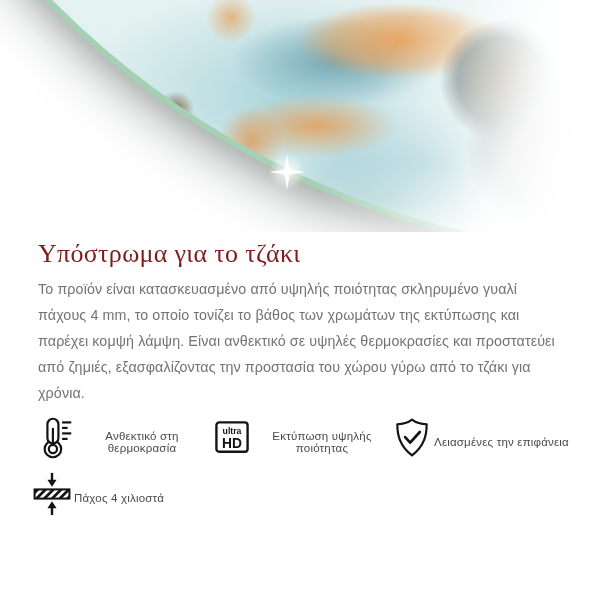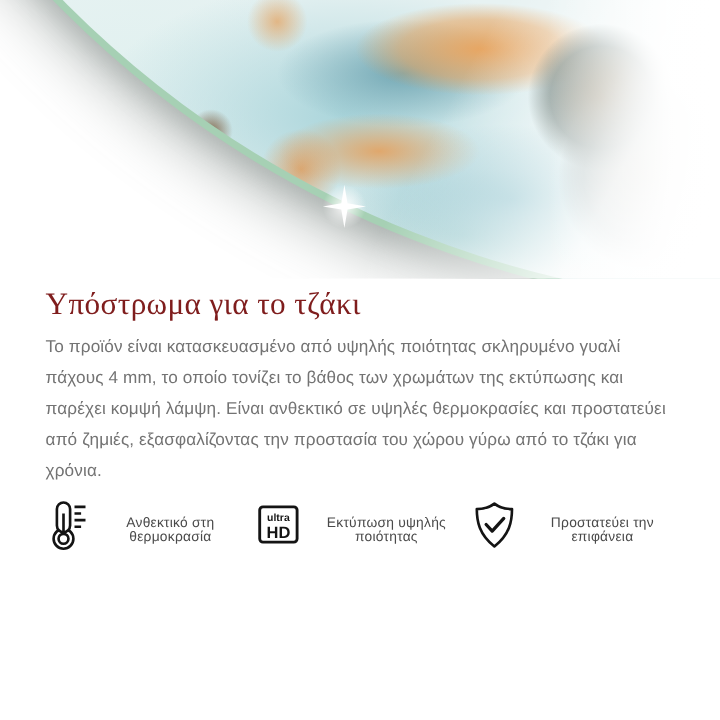--- a/index.html
+++ b/index.html
@@ -110,19 +110,37 @@
     <div class="feature-label">Εκτύπωση υψηλής ποιότητας</div>
   </div>
 
   <div class="feature">
     <div class="icon-box">
       <svg width="44" height="44" viewBox="0 0 48 48">
         <path class="icon-stroke" d="M24 4 C28 7 34 9 40 9 C40 20 38 32 24 43 C10 32 8 20 8 9 C14 9 20 7 24 4 Z" stroke-linejoin="round"></path>
         <polyline points="16.5,23 22,29 32.5,17.5" fill="none" stroke="#141414" stroke-width="3" stroke-linecap="round" stroke-linejoin="round"></polyline>
       </svg>
     </div>
-    <div class="feature-label">Προστατεύει την επιφάνεια</div>
+    <div class="feature-label">Λειασμένες την επιφάνεια</div>
   </div>
 
 
 
+  <div class="feature">
+    <div class="icon-box">
+      <svg width="44" height="44" viewBox="0 0 48 48">
+        <defs>
+          <pattern id="hatch6" width="6" height="6" patternUnits="userSpaceOnUse" patternTransform="rotate(45)">
+            <rect width="6" height="6" fill="#ffffff"></rect>
+            <rect width="3" height="6" fill="#141414"></rect>
+          </pattern>
+        </defs>
+        <line x1="24" y1="1" x2="24" y2="9" stroke="#141414" stroke-width="2.6"></line>
+        <polygon points="19,8.5 29,8.5 24,16" fill="#141414"></polygon>
+        <rect x="5" y="19" width="38" height="10" fill="url(#hatch6)" stroke="#141414" stroke-width="2.2"></rect>
+        <polygon points="19,39.5 29,39.5 24,32" fill="#141414"></polygon>
+        <line x1="24" y1="47" x2="24" y2="39" stroke="#141414" stroke-width="2.6"></line>
+      </svg>
+    </div>
+    <div class="feature-label">Πάχος 4 χιλιοστά</div>
+  </div>
 
 </div>
 
 </body></html>

